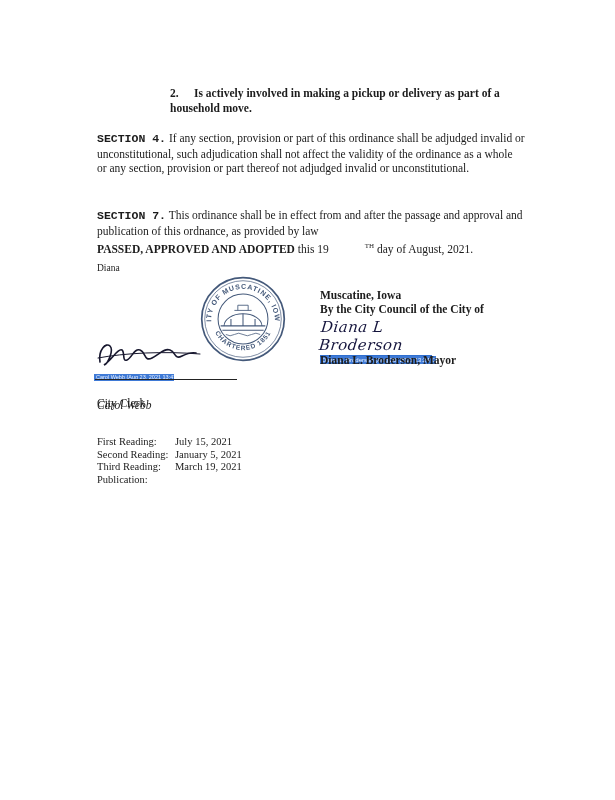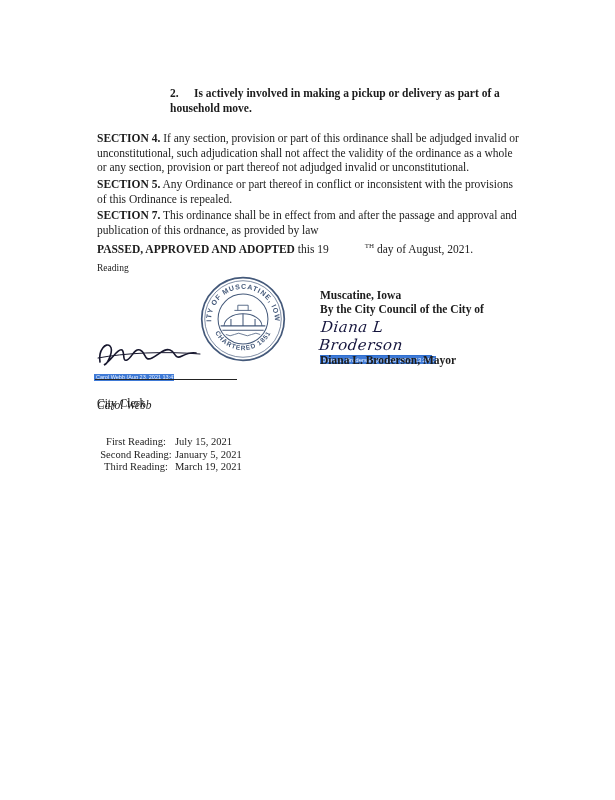--- a/index.html
+++ b/index.html
@@ -8,21 +8,21 @@
     width:615px;height:800px;
     margin:0 auto;
     background:#ffffff;
     font-family:"Liberation Serif", serif;
     color:#1c1c1c;
     overflow:hidden;
   }
   .abs{position:absolute;}
   p{margin:0;}
   .body-text{font-size:11.5px;line-height:14.5px;text-align:left;}
-  .sec-label{font-weight:bold;}
+  .sec-label{font-weight:bold;font-family:Liberation Mono, monospace;}
   .item2{font-weight:bold;}
   .item2 .num{display:inline-block;width:24px;}
   .passed-line{font-size:11.5px;}
   .passed-line b{font-weight:bold;}
   sup{font-size:7px;vertical-align:super;line-height:0;padding-left:36px;}
   .attest{font-size:9.5px;}
   .council{font-weight:bold;font-size:11.5px;line-height:14px;}
   .script-sig{
     font-family:"DejaVu Serif", serif;
     font-style:italic;
@@ -40,52 +40,48 @@
     font-size:6px;
     line-height:8px;
     white-space:nowrap;
     overflow:hidden;
     padding:0 2px;
   }
   .mayor-name{font-weight:bold;font-size:11.5px;}
   .clerk-line{height:0;border-top:1px solid #222;}
   .clerk-text{font-size:11.5px;line-height:14px;}
   .readings{font-size:10.5px;line-height:12.5px;}
-  .readings .lbl{display:inline-block;min-width:78px;text-align:center;}
+  .readings .lbl{display:inline-block;min-width:78px;}
   .seal-wrap{width:86px;height:86px;}
 </style>
 </head>
 <body>
 
 <div class="page">
 
   <p class="abs body-text item2" style="left:170px;top:86px;width:352px;">
     <span class="num">2.</span><span>Is actively involved in making a pickup or delivery as part of a household move.</span>
   </p>
 
   <p class="abs body-text" style="left:97px;top:131px;width:428px;">
     <span class="sec-label">SECTION 4.</span>
     <span>If any section, provision or part of this ordinance shall be adjudged invalid or unconstitutional, such adjudication shall not affect the validity of the ordinance as a whole or any section, provision or part thereof not adjudged invalid or unconstitutional.</span>
   </p>
 
-  <p class="abs body-text" style="left:97px;top:177px;width:428px;">
-    <span class="sec-label">SECTION 5.</span>
-    <span>Any Ordinance or part thereof in conflict or inconsistent with the provisions of this Ordinance is repealed.</span>
-  </p>
 
   <p class="abs body-text" style="left:97px;top:208px;width:428px;">
     <span class="sec-label">SECTION 7.</span>
     <span>This ordinance shall be in effect from and after the passage and approval and publication of this ordnance, as provided by law</span>
   </p>
 
   <p class="abs passed-line" style="left:97px;top:243px;width:440px;">
     <b>PASSED, APPROVED AND ADOPTED</b><span> this 19</span><sup>TH</sup><span> day of August, 2021.</span>
   </p>
 
-  <p class="abs attest" style="left:97px;top:263px;">Reading</p>
+  <p class="abs attest" style="left:97px;top:263px;">Diana</p>
 
   <div class="abs seal-wrap" style="left:200px;top:276px;">
     <svg viewBox="0 0 100 100" width="86" height="86">
       <defs>
         <path id="arcTop" d="M 13,52 A 37,37 0 1 1 87,52" fill="none"></path>
         <path id="arcBottom" d="M 16,62 A 36,36 0 0 0 84,62" fill="none"></path>
       </defs>
       <circle cx="50" cy="50" r="48" fill="none" stroke="#44597a" stroke-width="2"></circle>
       <circle cx="50" cy="50" r="44.5" fill="none" stroke="#44597a" stroke-width="0.8"></circle>
       <circle cx="50" cy="50" r="29" fill="none" stroke="#44597a" stroke-width="1.2"></circle>
@@ -129,15 +125,16 @@
   </div>
 
   <div class="abs clerk-line" style="left:95px;top:379px;width:142px;"></div>
   <p class="abs clerk-text" style="left:97px;top:398px;font-style:italic;">Carol Webb</p>
   <p class="abs clerk-text" style="left:97px;top:396px;">City Clerk</p>
 
   <div class="abs readings" style="left:97px;top:436px;width:230px;">
     <p><span class="lbl">First Reading:</span><span>July 15, 2021</span></p>
     <p><span class="lbl">Second Reading:</span><span>January 5, 2021</span></p>
     <p><span class="lbl">Third Reading:</span><span>March 19, 2021</span></p>
+    <p><span class="lbl">Publication:</span><span></span></p>
   </div>
 
 </div>
 
 </body></html>

